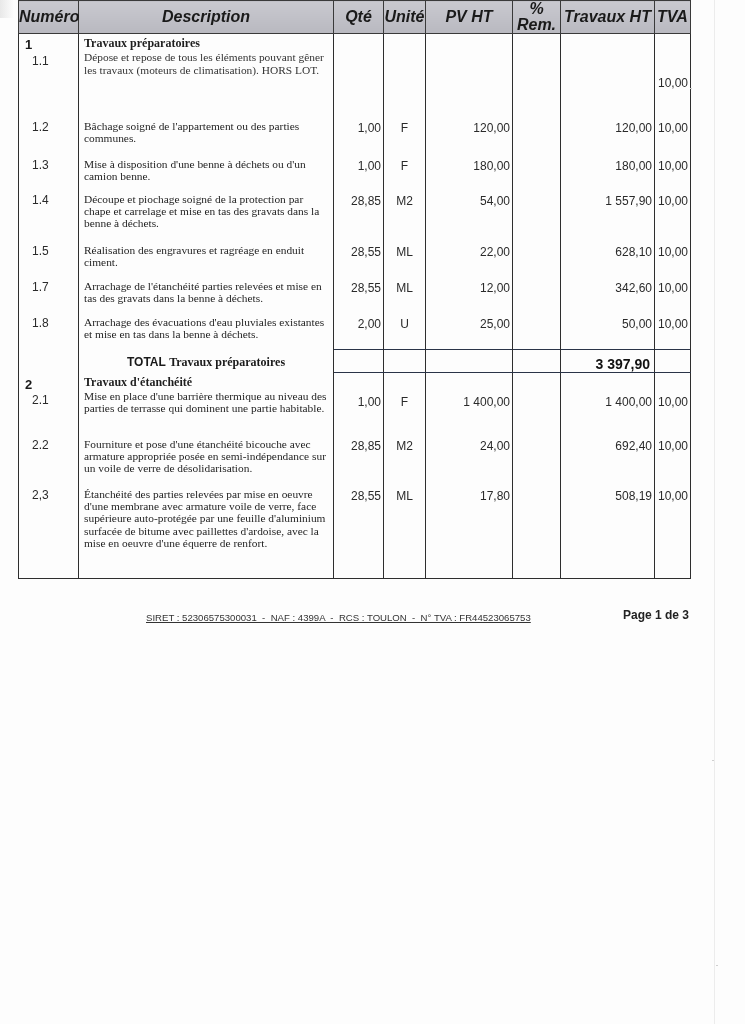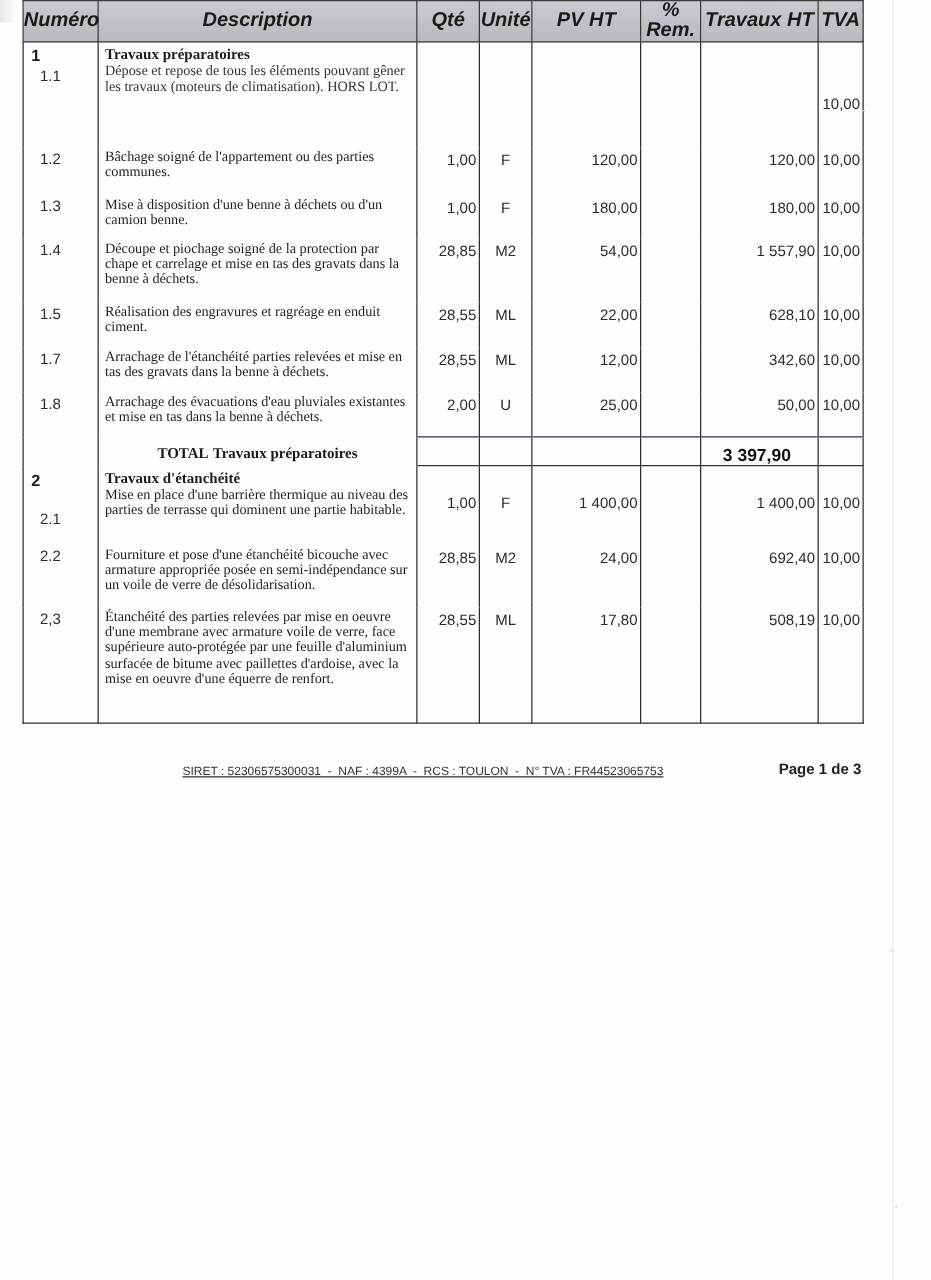--- a/index.html
+++ b/index.html
@@ -26,23 +26,23 @@
   td.num .sec { font-size: 13px; font-weight: bold; display: block; padding-top: 3px; }
   td.num .sub { display: block; padding-left: 7px; padding-top: 2px; font-size: 12px; color: #2a2a2a; }
   td.desc { padding-left: 5px; padding-right: 4px; font-family: "Liberation Serif", serif; font-size: 11.4px; line-height: 12.4px; color: #1e1e1e; }
   td.desc .title { font-weight: bold; font-size: 12px; display: block; padding-top: 3px; }
   td.desc .text { display: block; padding-top: 2px; }
   td.r { text-align: right; padding-right: 2px; padding-top: 3px; font-size: 12px; color: #2a2a2a; }
   td.c { text-align: center; padding-top: 3px; font-size: 12px; color: #2a2a2a; }
   td.tva { text-align: right; padding-right: 2px; padding-top: 3px; font-size: 12px; color: #2a2a2a; }
 
   tr.row-last td { border-bottom: 1px solid #2e2e2e; }
-  tr.total-row td.boxed { border-top: 1.5px solid #2a3448; border-bottom: 1.5px solid #2a3448; text-align: center; }
+  tr.total-row td.boxed { border-top: 1.5px solid #2a3448; border-bottom: 1.5px solid #2a3448; }
   tr.total-row td.total-label { text-align: center; font-size: 12px; padding-top: 5px; }
-  .total-label .tl-sans { font-family: Liberation Serif, serif; font-weight: bold; font-size: 12px; }
+  .total-label .tl-sans { font-family: Liberation Sans, sans-serif; font-weight: bold; font-size: 12px; }
   .total-label .tl-serif { font-family: "Liberation Serif", serif; font-weight: bold; font-size: 12px; }
   td.total-amount { text-align: right; padding-right: 4px; padding-top: 6px; font-weight: bold; font-size: 14px; color: #111; }
 
   .footer { position: absolute; top: 612px; left: 146px; font-size: 9.6px; color: #333; font-family: "Liberation Sans", sans-serif; white-space: pre; text-decoration: underline; }
   .page-num { position: absolute; top: 608px; left: 623px; font-size: 12px; font-weight: bold; color: #222; font-family: "Liberation Sans", sans-serif; }
   .speck { position: absolute; width: 2px; height: 1px; background: #cfcfcf; }
 </style>
 </head>
 <body>
 
@@ -193,21 +193,21 @@
         <td class="boxed"></td>
         <td class="boxed"></td>
         <td class="boxed"></td>
         <td class="boxed total-amount">3 397,90</td>
         <td class="boxed"></td>
       </tr>
 
       <tr style="height:63px;">
         <td class="num">
           <span class="sec" style="padding-top:4px;">2</span>
-          <span class="sub" style="padding-top:1px;margin-top:15px;">2.1</span>
+          <span class="sub" style="padding-top:1px;">2.1</span>
         </td>
         <td class="desc">
           <span class="title">Travaux d'étanchéité</span>
           <span class="text">Mise en place d'une barrière thermique au niveau des parties de terrasse qui dominent une partie habitable.</span>
         </td>
         <td class="r" style="padding-top:22px;">1,00</td>
         <td class="c" style="padding-top:22px;">F</td>
         <td class="r" style="padding-top:22px;">1 400,00</td>
         <td class="r"></td>
         <td class="r" style="padding-top:22px;">1 400,00</td>

